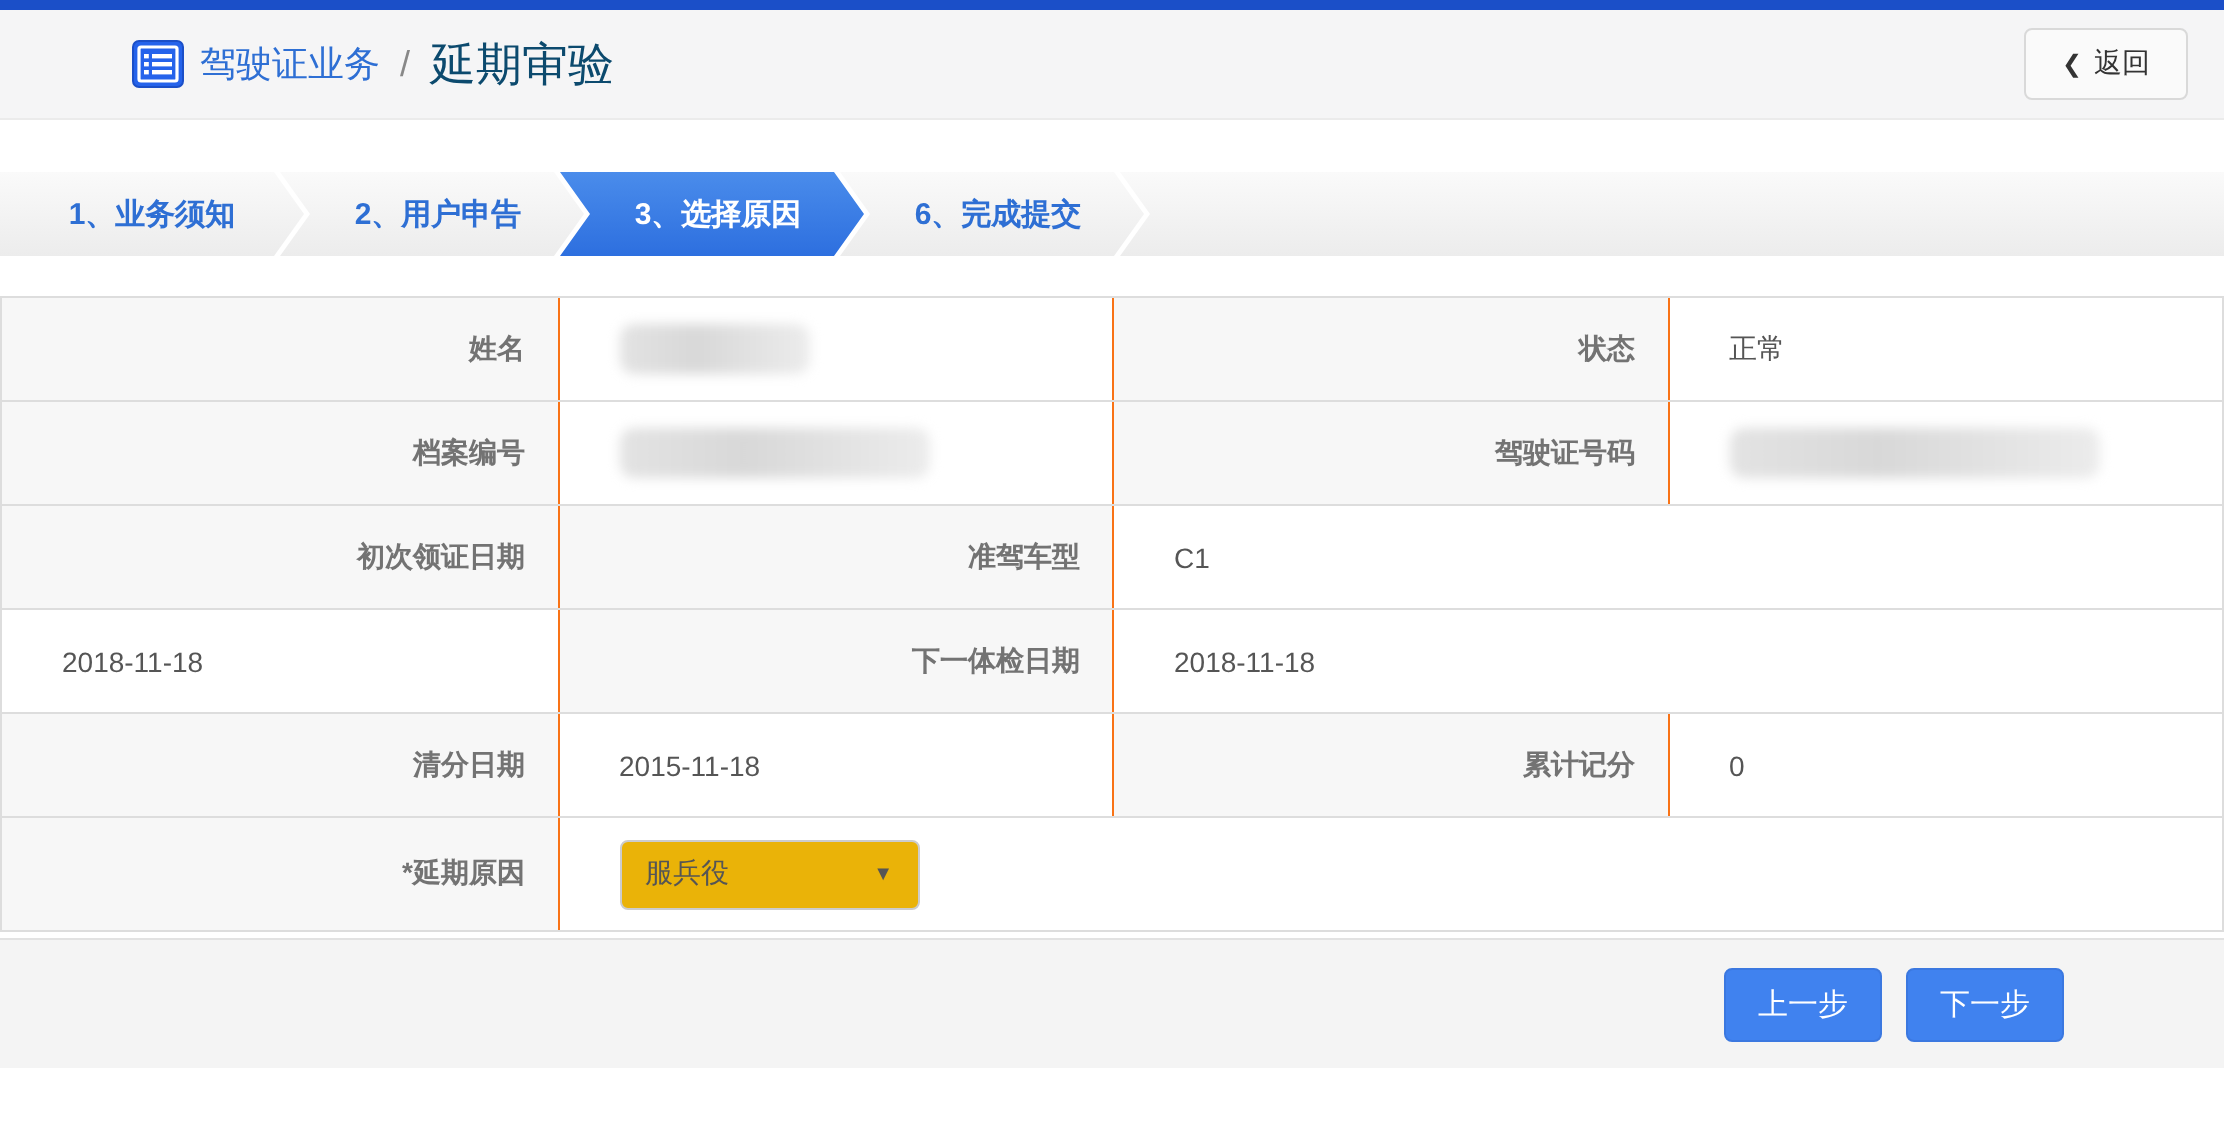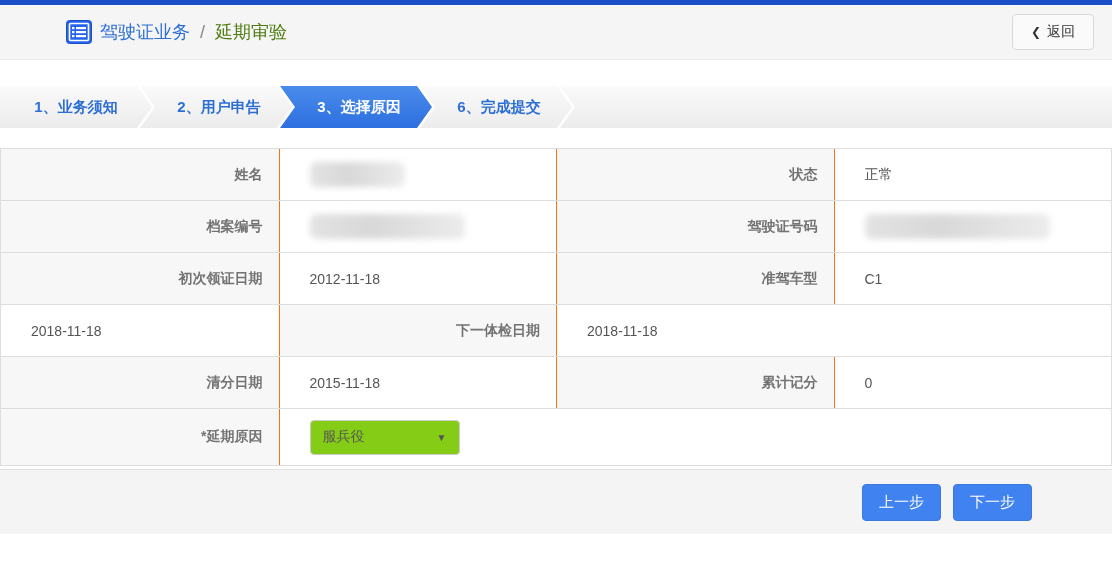--- a/index.html
+++ b/index.html
@@ -10,21 +10,21 @@
   
   .topbar { height:5px; background:#1b4fc8; }
 
   
   .header { height:55px; background:#f5f5f6; border-bottom:1px solid #ebebeb;
             display:flex; align-items:center; justify-content:space-between; padding:0 18px; }
   .title-wrap { display:flex; align-items:center; gap:8px;padding-left:48px; }
   .list-icon { width:26px; height:24px; flex:0 0 auto; }
   .title-blue { color:#2e6fd4; font-size:18px; }
   .title-sep { color:#888; font-size:18px; margin:0 2px; }
-  .title-gray { color:#4d7c0f; font-size:18px; }
+  .title-gray { color:#0c4a6e; font-size:23px; }
   .back-btn { display:flex; align-items:center; gap:6px; background:#fafafa; border:1px solid #d9d9d9;
               border-radius:4px; padding:8px 18px; font-size:14px; color:#333; cursor:pointer;
               font-family:inherit; }
   .back-chev { font-size:12px; font-weight:bold; color:#333; }
 
   
   .steps { margin-top:26px; height:42px; display:flex; background:#fff; }
   .step { height:42px; width:152px; display:flex; align-items:center; justify-content:center;
           font-size:15px; font-weight:bold; color:#2e6fd4; cursor:pointer;
           background:linear-gradient(180deg,#fafafa 0%,#ececec 100%);
@@ -48,21 +48,21 @@
               font-size:14px; color:#555; }
   .cell.val.wide { width:75%; }
 
   .redacted { height:25px; border-radius:7px; filter:blur(3px);
               background:linear-gradient(90deg,#e3e3e3 0%,#d8d8d8 40%,#ececec 100%); }
   .redacted.sm { width:95px; }
   .redacted.md { width:155px; }
   .redacted.lg { width:185px; }
 
   
-  .select-box { width:150px; height:35px; background:#84cc16; border:1px solid #ccc; border-radius:4px;
+  .select-box { width:150px; height:35px; background:#eab308; border:1px solid #ccc; border-radius:4px;
                 display:flex; align-items:center; justify-content:space-between; padding:0 12px;
                 font-size:14px; color:#555; cursor:pointer; }
   .caret { font-size:10px; color:#555; }
 
   
   .footer { position:absolute; left:0; right:0; top:469px; height:65px; background:#f4f4f4;
             border-top:1px solid #e2e2e2; display:flex; align-items:center; justify-content:flex-end;
             padding-right:80px; gap:12px; }
   .btn-blue { min-width:78px; height:37px; background:#4082ef; border:1px solid #3b78e0; border-radius:4px;
               color:#fff; font-size:15px; cursor:pointer; font-family:inherit; padding:0 16px; }
@@ -117,21 +117,20 @@
       <div class="cell val">
           <div class="redacted md"></div>
         </div>
       <div class="cell lbl">驾驶证号码</div>
       <div class="cell val">
           <div class="redacted lg"></div>
         </div>
     </div>
     <div class="trow">
       <div class="cell lbl">初次领证日期</div>
-      <div class="cell val">2012-11-18</div>
       <div class="cell lbl">准驾车型</div>
       <div class="cell val">C1</div>
     </div>
     <div class="trow">
       <div class="cell val">2018-11-18</div>
       <div class="cell lbl">下一体检日期</div>
       <div class="cell val">2018-11-18</div>
     </div>
     <div class="trow">
       <div class="cell lbl">清分日期</div>

